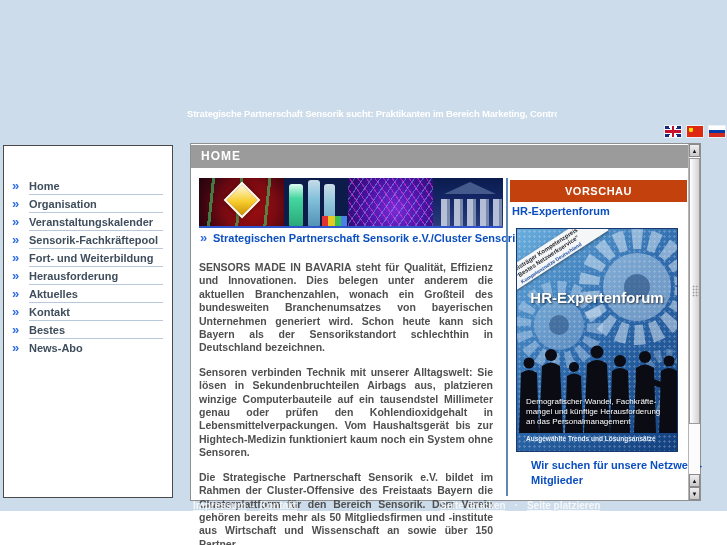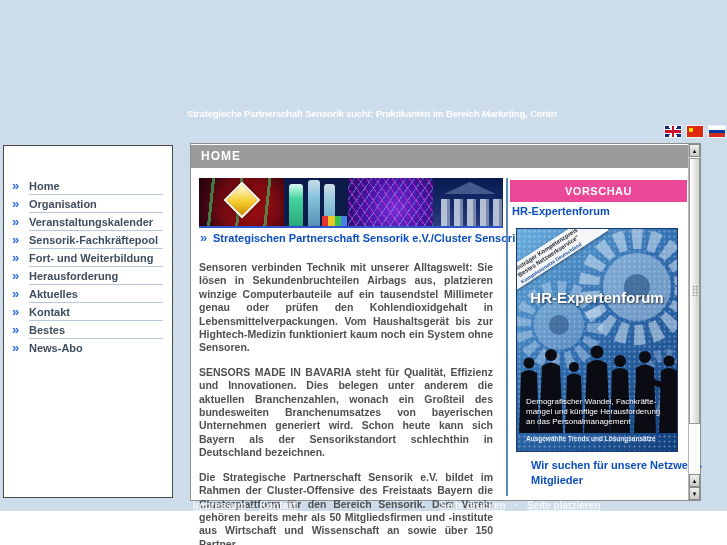--- a/index.html
+++ b/index.html
@@ -86,21 +86,21 @@
   
   .welcome { position:absolute; left:8px; top:88px; font-size:11px; font-weight:bold; color:#0b4fc0; line-height:13px; }
   .welcome .chev2 { position:absolute; left:1px; top:-1px; color:#2d6de6; font-size:13px; }
   .welcome div { padding-left:14px; }
   .paras { position:absolute; left:8px; top:117px; width:294px; }
   .paras p { font-size:10.5px; font-weight:bold; color:#4f4f4f; line-height:13.4px;
              text-align:justify; margin-bottom:11px; }
 
   
   .colsep { position:absolute; left:315px; top:34px; width:2px; height:318px; background:#5d87b8; }
-  .vorschau { position:absolute; left:319px; top:36px; width:177px; height:22px; background:#ec4899;
+  .vorschau { position:absolute; left:319px; top:36px; width:177px; height:22px; background:#c2410c;
               color:#fff; font-weight:bold; font-size:11px; line-height:22px; text-align:center; letter-spacing:0.5px; }
   .link-hr { position:absolute; left:321px; top:61px; color:#0b4fc0; font-weight:bold; font-size:11px; cursor:pointer; }
   .link-net { position:absolute; left:340px; top:314px; width:176px; color:#0b4fc0; font-weight:bold;
               font-size:11px; line-height:15px; cursor:pointer; }
 
   
   .poster { position:absolute; left:325px; top:84px; width:162px; height:224px; overflow:hidden; cursor:pointer;
             background:linear-gradient(135deg, #6aaede 0%, #2f6cae 45%, #123f7e 100%); border:1px solid #1a3a6e; }
   .poster .dots { position:absolute; inset:0;
             background-image:radial-gradient(rgba(255,255,255,0.22) 1px, transparent 1.4px); background-size:5px 5px; }
@@ -213,22 +213,22 @@
         <div class="pillars"></div>
       </div>
     </div>
 
     <div class="welcome">
       <span class="chev2">»</span>
       <div>Strategischen Partnerschaft Sensorik e.V./Cluster Sensorik</div>
     </div>
 
     <div class="paras">
+      <p>SENSORS MADE IN BAVARIA steht für Qualität, Effizienz und Innovationen. Dies belegen unter anderem die aktuellen Branchenzahlen, wonach ein Großteil des bundesweiten Branchenumsatzes von bayerischen Unternehmen generiert wird. Schon heute kann sich Bayern als der Sensorikstandort schlechthin in Deutschland bezeichnen.</p>
       <p>Sensoren verbinden Technik mit unserer Alltagswelt: Sie lösen in Sekundenbruchteilen Airbags aus, platzieren winzige Computerbauteile auf ein tausendstel Millimeter genau oder prüfen den Kohlendioxidgehalt in Lebensmittelverpackungen. Vom Haushaltsgerät bis zur Hightech-Medizin funktioniert kaum noch ein System ohne Sensoren.</p>
-      <p>SENSORS MADE IN BAVARIA steht für Qualität, Effizienz und Innovationen. Dies belegen unter anderem die aktuellen Branchenzahlen, wonach ein Großteil des bundesweiten Branchenumsatzes von bayerischen Unternehmen generiert wird. Schon heute kann sich Bayern als der Sensorikstandort schlechthin in Deutschland bezeichnen.</p>
       <p>Die Strategische Partnerschaft Sensorik e.V. bildet im Rahmen der Cluster-Offensive des Freistaats Bayern die Clusterplattform für den Bereich Sensorik. Dem Verein gehören bereits mehr als 50 Mitgliedsfirmen und -institute aus Wirtschaft und Wissenschaft an sowie über 150 Partner.</p>
 
     </div>
 
     <div class="colsep"></div>
 
     <div class="vorschau">VORSCHAU</div>
     <div class="link-hr">HR-Expertenforum</div>
 
     <div class="poster">

